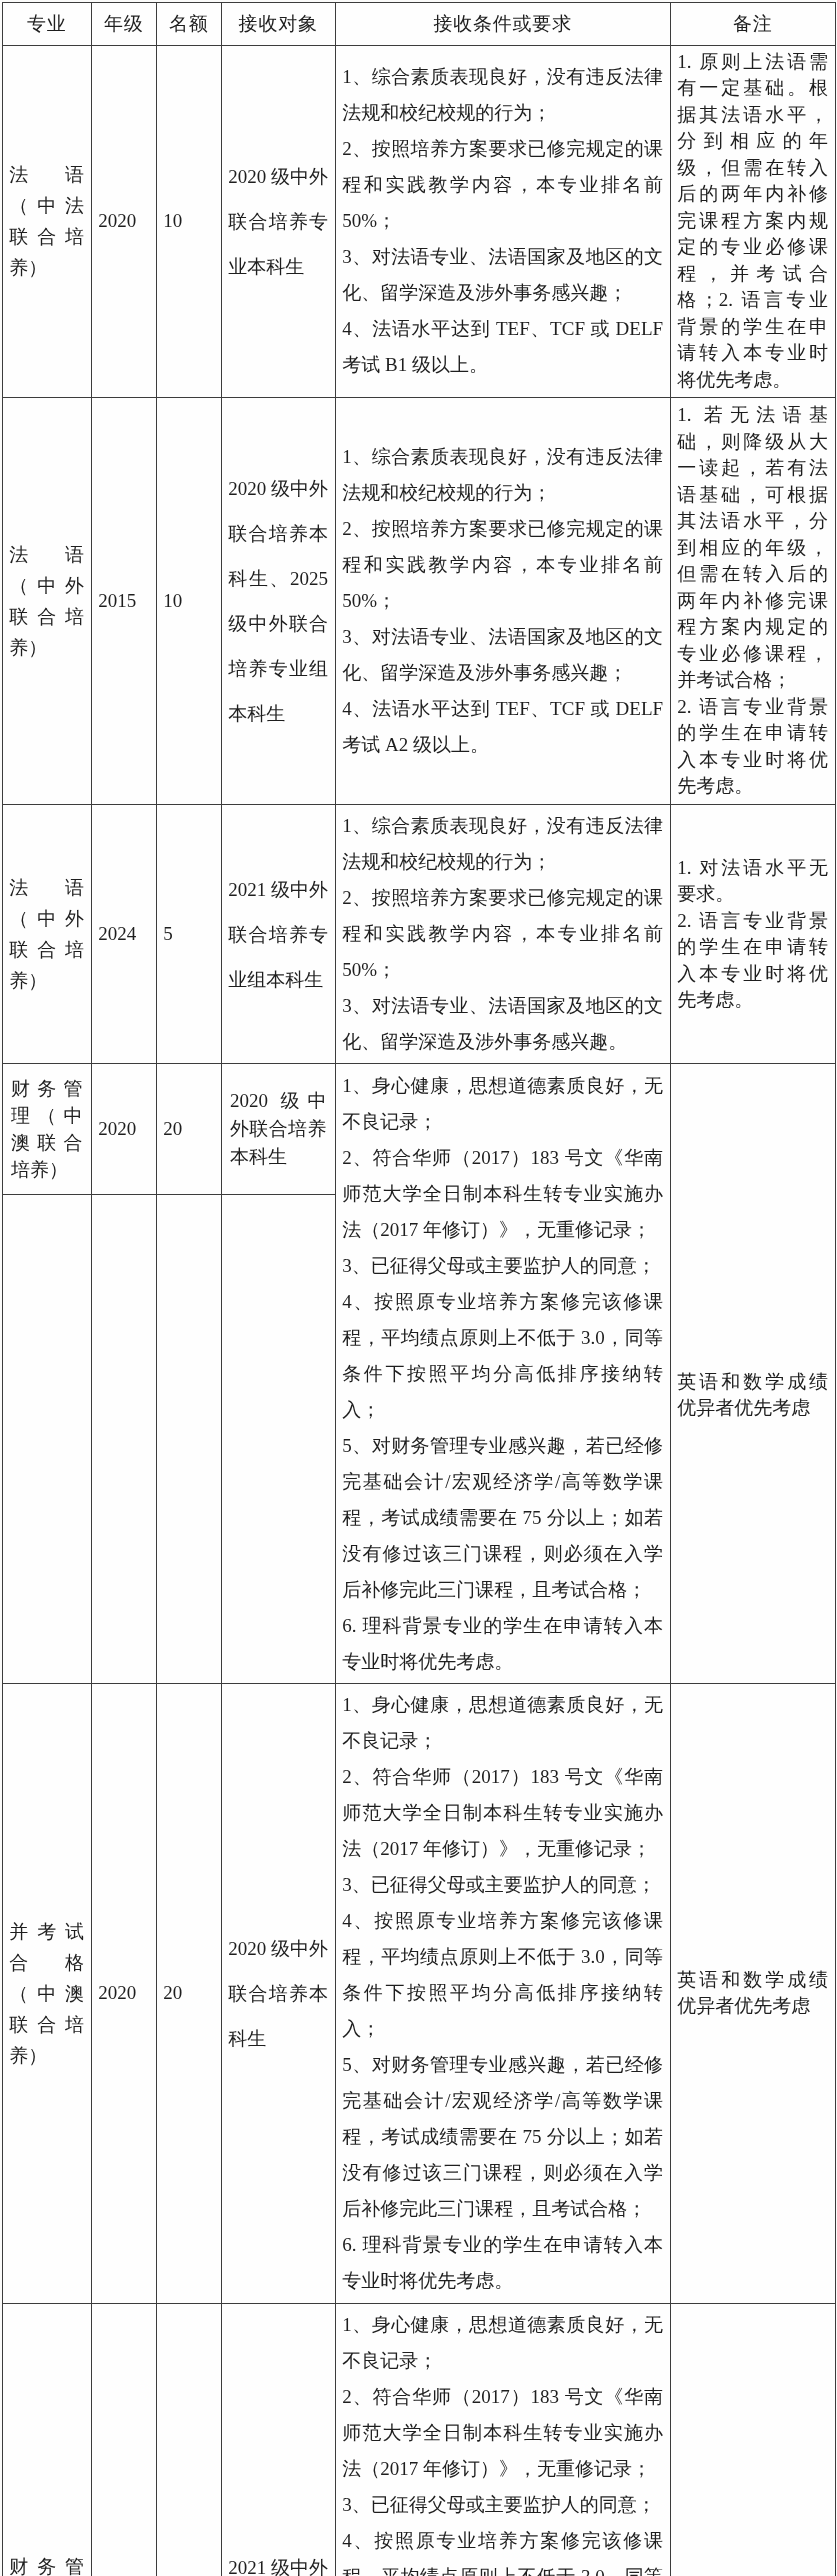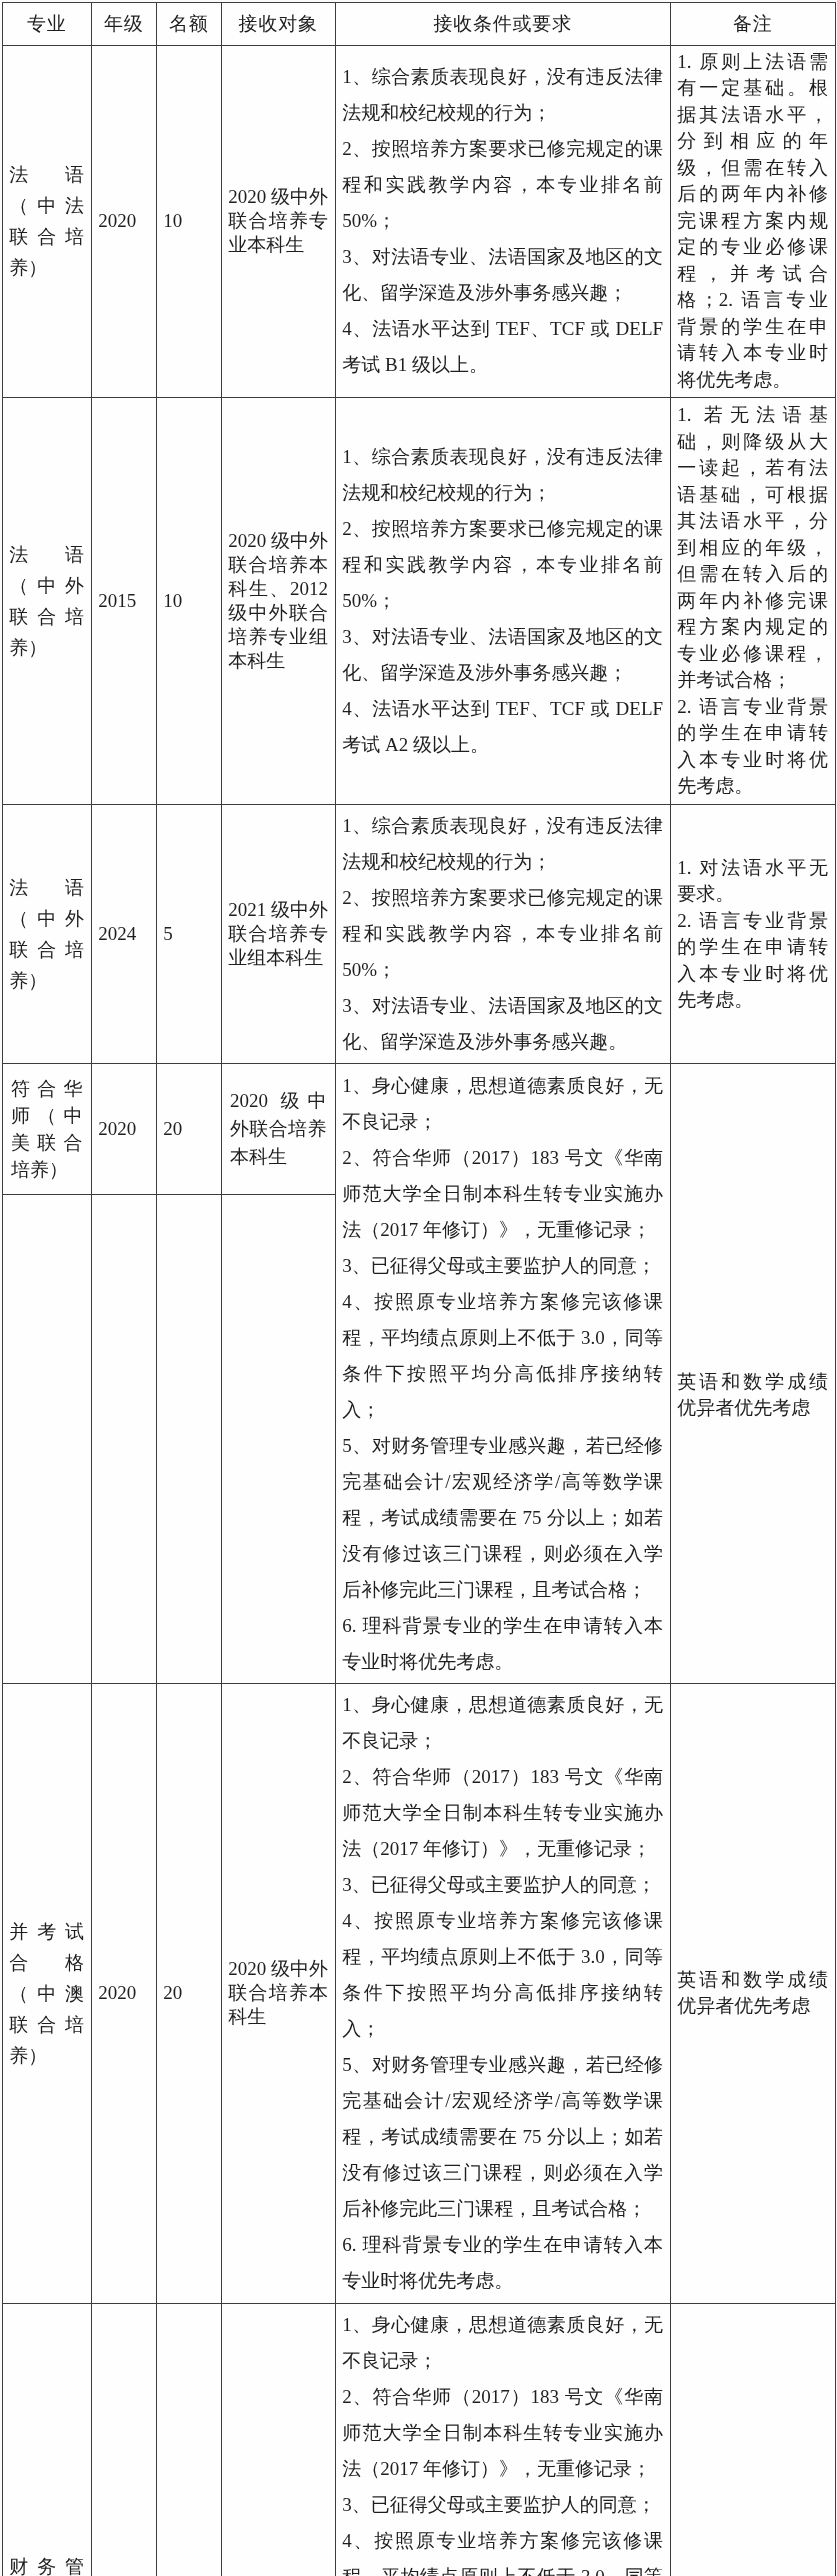--- a/index.html
+++ b/index.html
@@ -44,21 +44,21 @@
     text-align: justify;
     line-height: 31px;
     padding: 3.3px 8.3px;
     margin-left: 12px;
   }
   td.num {
     font-size: 20.7px;
   }
   td.target {
     text-align: justify;
-    line-height: 24px;
+    line-height: 45px;
     padding: 3.3px 8.3px;
   }
   td.cond {
     vertical-align: top;
     text-align: justify;
     line-height: 36px;
     white-space: pre-line;
     padding: 5px 7.4px 3.3px 7.4px;
     margin-top: 48px;
   }
@@ -116,21 +116,21 @@
 2、按照培养方案要求已修完规定的课程和实践教学内容，本专业排名前50%；
 3、对法语专业、法语国家及地区的文化、留学深造及涉外事务感兴趣；
 4、法语水平达到 TEF、TCF 或 DELF 考试 B1 级以上。</td>
       <td class="remarks">1. 原则上法语需有一定基础。根据其法语水平，分到相应的年级，但需在转入后的两年内补修完课程方案内规定的专业必修课程，并考试合格；2. 语言专业背景的学生在申请转入本专业时将优先考虑。</td>
     </tr>
 
     <tr class="r2">
       <td class="major">法语（中外联合培养）</td>
       <td class="num">2015</td>
       <td class="num">10</td>
-      <td class="target">2020 级中外联合培养本科生、2012 级中外联合培养专业组本科生</td>
+      <td class="target">2020 级中外联合培养本科生、2025 级中外联合培养专业组本科生</td>
       <td class="cond">1、综合素质表现良好，没有违反法律法规和校纪校规的行为；
 2、按照培养方案要求已修完规定的课程和实践教学内容，本专业排名前50%；
 3、对法语专业、法语国家及地区的文化、留学深造及涉外事务感兴趣；
 4、法语水平达到 TEF、TCF 或 DELF 考试 A2 级以上。</td>
       <td class="remarks">1. 若无法语基础，则降级从大一读起，若有法语基础，可根据其法语水平，分到相应的年级，但需在转入后的两年内补修完课程方案内规定的专业必修课程，并考试合格；
 2. 语言专业背景的学生在申请转入本专业时将优先考虑。</td>
     </tr>
 
     <tr class="r3">
       <td class="major">法语（中外联合培养）</td>
@@ -138,21 +138,21 @@
       <td class="num">5</td>
       <td class="target">2021 级中外联合培养专业组本科生</td>
       <td class="cond">1、综合素质表现良好，没有违反法律法规和校纪校规的行为；
 2、按照培养方案要求已修完规定的课程和实践教学内容，本专业排名前50%；
 3、对法语专业、法语国家及地区的文化、留学深造及涉外事务感兴趣。</td>
       <td class="remarks v-mid">1. 对法语水平无要求。
 2. 语言专业背景的学生在申请转入本专业时将优先考虑。</td>
     </tr>
 
     <tr class="r4a">
-      <td class="major">符合华师（中美联合培养）</td>
+      <td class="major">财务管理（中澳联合培养）</td>
       <td class="num">2020</td>
       <td class="num">20</td>
       <td class="target">2020 级中外联合培养本科生</td>
       <td class="cond" rowspan="2">1、身心健康，思想道德素质良好，无不良记录；
 2、符合华师（2017）183 号文《华南师范大学全日制本科生转专业实施办法（2017 年修订）》，无重修记录；
 3、已征得父母或主要监护人的同意；
 4、按照原专业培养方案修完该修课程，平均绩点原则上不低于 3.0，同等条件下按照平均分高低排序接纳转入；
 5、对财务管理专业感兴趣，若已经修完基础会计/宏观经济学/高等数学课程，考试成绩需要在 75 分以上；如若没有修过该三门课程，则必须在入学后补修完此三门课程，且考试合格；
 6. 理科背景专业的学生在申请转入本专业时将优先考虑。</td>
       <td class="remarks pad-r4" rowspan="2">英语和数学成绩优异者优先考虑</td>

